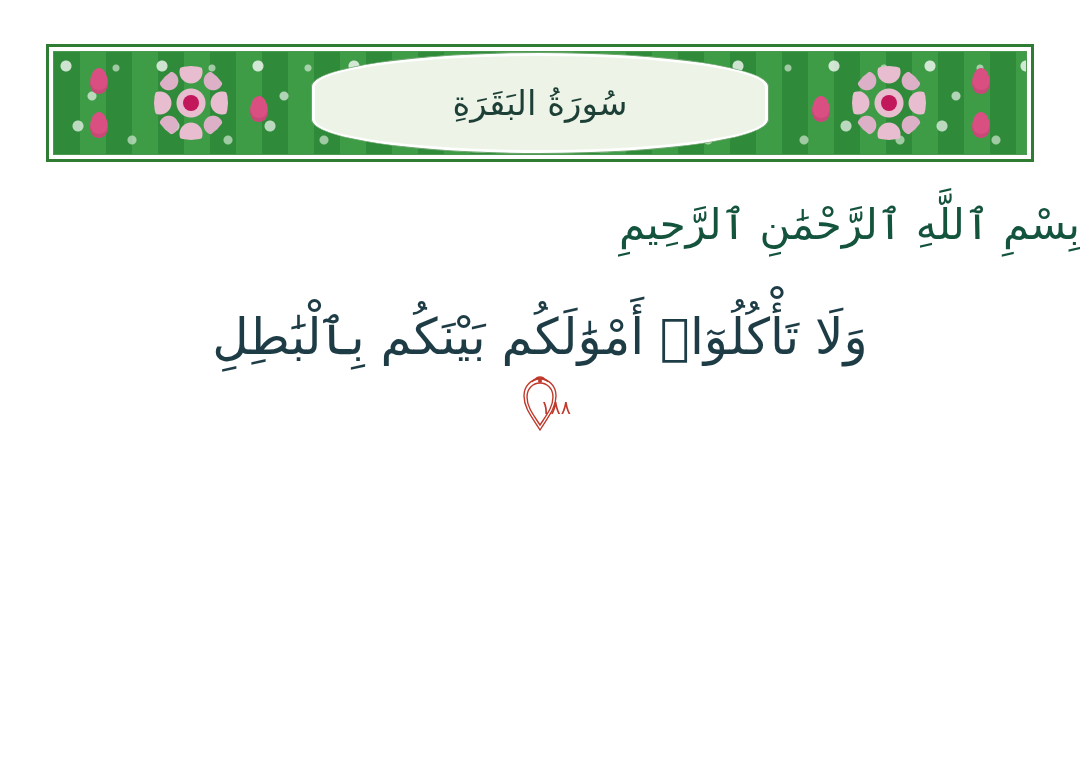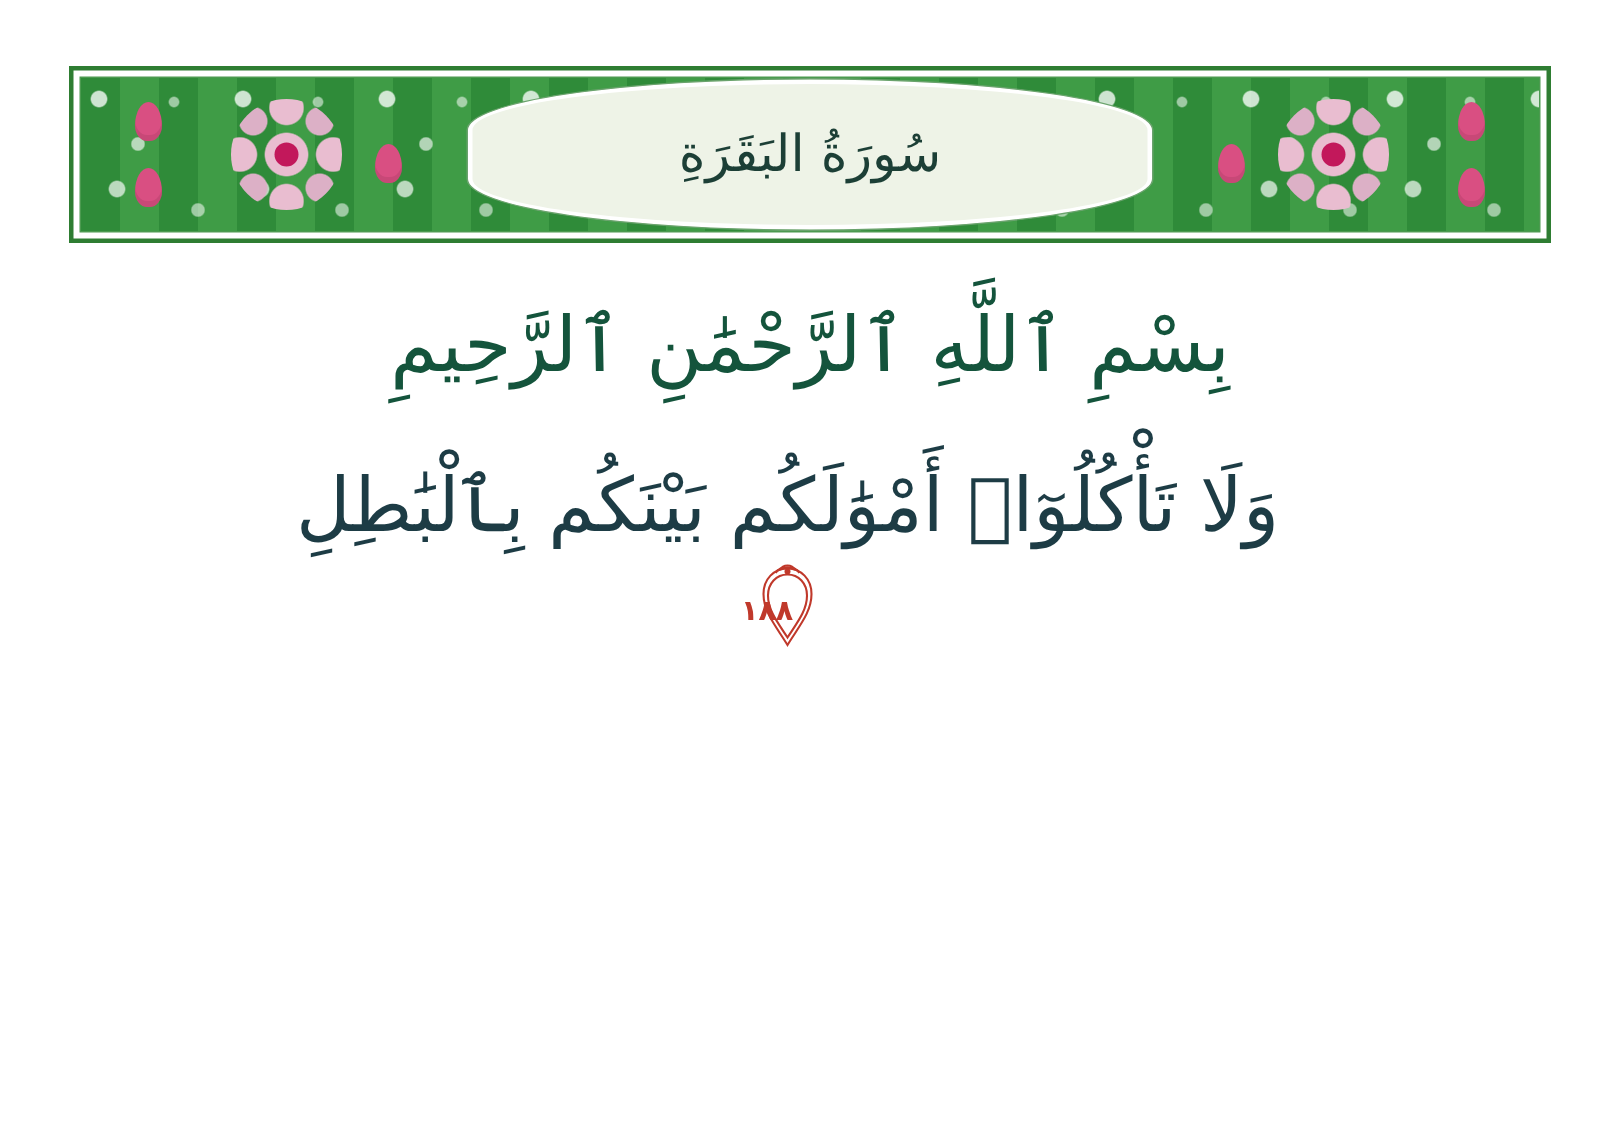--- a/index.html
+++ b/index.html
@@ -132,33 +132,33 @@
     white-space: nowrap;
     letter-spacing: 1px;
   }
 
   
   .basmala {
     position: absolute;
     top: 200px;
     left: 0;
     width: 100%;
-    text-align: center;
-    font-family: "DejaVu Sans", "Liberation Sans", sans-serif;
-    font-size: 51px;
+    text-align: right;
+    font-family: "DejaVu Sans", "Liberation Sans", sans-serif;
+    font-size: 42px;
     color: #14543c;
     direction: rtl;
     white-space: nowrap;
   }
 
   
   .ayah-block {
     position: absolute;
     top: 300px;
-    left: 25px;
+    left: 40px;
     width: 1000px;
     direction: rtl;
     text-align: center;
     color: #1d3c45;
     font-family: "DejaVu Sans", "Liberation Sans", sans-serif;
   }
   .ayah-line {
     font-size: 50px;
     line-height: 1.5;
     white-space: nowrap;
@@ -167,25 +167,24 @@
   .ayah-line.last {
     display: flex;
     align-items: center;
     justify-content: center;
     gap: 14px;
   }
   .ayah-marker {
     position: relative;
     display: inline-flex;
     align-items: center;
-    justify-content: flex-end;
+    justify-content: flex-start;
     width: 62px;
     height: 62px;
     flex: 0 0 auto;
-    font-weight: bold;
   }
   .ayah-marker svg { position: absolute; inset: 0; }
   .ayah-number {
     position: relative;
     font-family: "DejaVu Sans", "Liberation Sans", sans-serif;
     font-size: 19px;
     color: #c0392b;
     line-height: 1;
     padding-top: 2px;
   }

